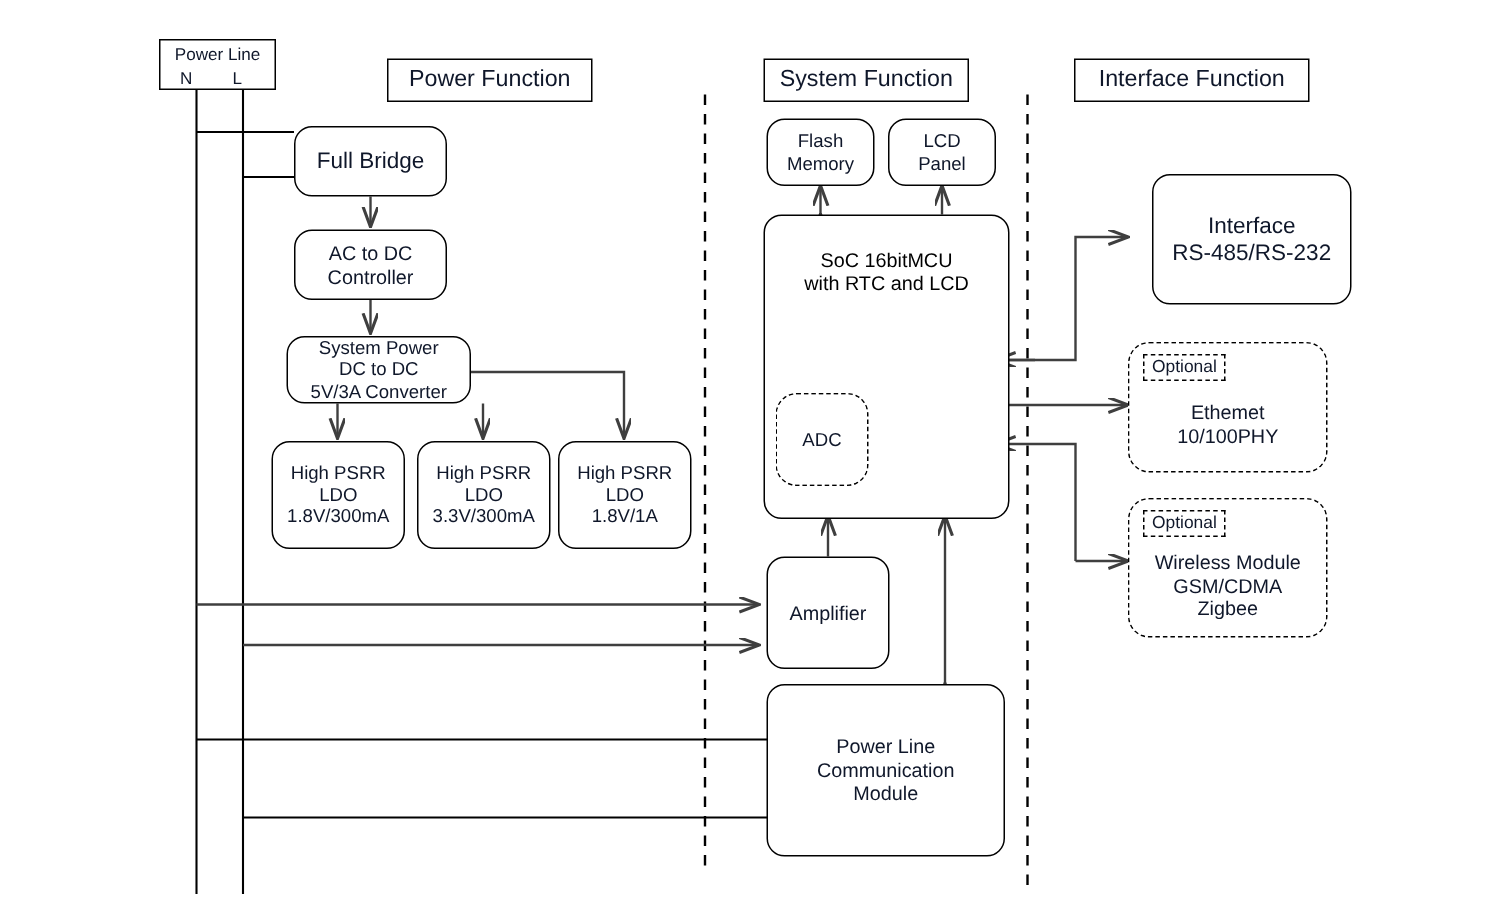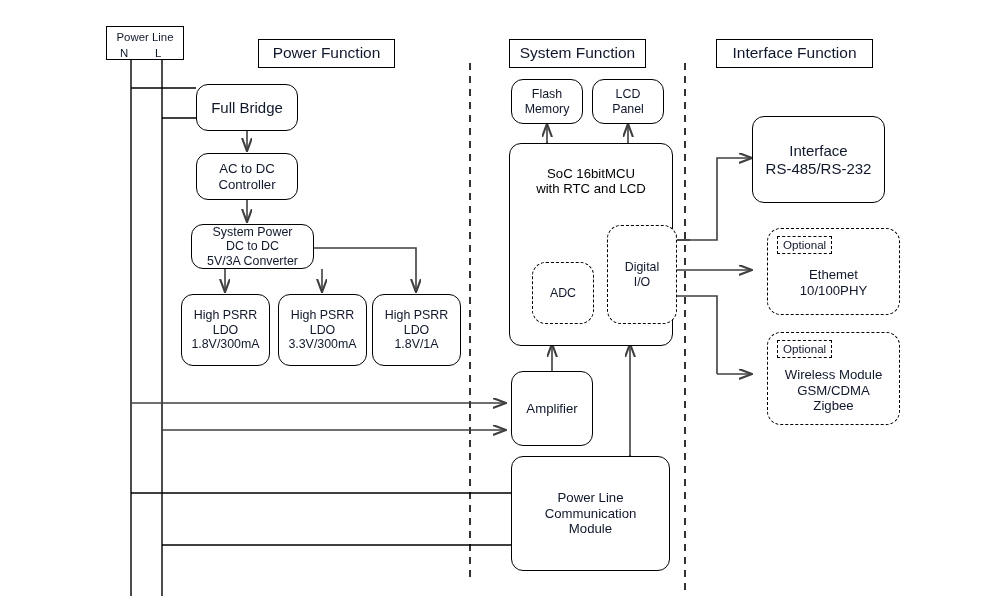--- a/index.html
+++ b/index.html
@@ -7,21 +7,21 @@
        font-family:"Liberation Sans","DejaVu Sans",sans-serif;}
   #stage{position:relative;width:1000px;height:600px;background:#fff;}
   svg#canvas{position:absolute;left:0;top:0;width:1000px;height:600px;}
   .wire{stroke:#3f3f3f;stroke-width:1.6;fill:none;}
   .wire-dark{stroke:#000;stroke-width:1.4;fill:none;}
   .sep{stroke:#000;stroke-width:1.6;fill:none;stroke-dasharray:7 6;}
   .bx{position:absolute;box-sizing:border-box;display:flex;align-items:center;
       justify-content:center;text-align:center;color:#0f172a;background:#fff;
       line-height:1.18;}
   .rbox{border:1.6px solid #000;border-radius:12px;}
-  .dbox{border:1.8px dashed #000;border-radius:14px;margin-left:15px;}
+  .dbox{border:1.8px dashed #000;border-radius:14px;}
   .hbox{border:1.3px solid #000;border-radius:0;}
   .dsmall{border:1.5px dashed #000;border-radius:0;background:#fff;}
   .plain{border:1.3px solid #000;border-radius:0;}
   .hdr{font-size:15.5px;}
   .t13{font-size:13.2px;}
   .t12{font-size:12.4px;}
   .t15{font-size:15px;}
   .pl-title{position:absolute;left:0;right:0;top:4px;font-size:11.4px;text-align:center;}
   .pl-n{position:absolute;left:13px;top:20px;font-size:11.4px;}
   .pl-l{position:absolute;left:48px;top:20px;font-size:11.4px;}
@@ -152,39 +152,33 @@
   </div>
 
   <div class="rbox" style="position:absolute;left:509px;top:143px;width:162px;height:201px;background:#fff;">
     <div class="inner-label t13" style="top:22px;">
       <div>SoC 16bitMCU</div>
       <div>with RTC and LCD</div>
     </div>
 
     <div class="bx dbox t12" style="left:7px;top:118px;width:62px;height:62px;">ADC</div>
 
-    <div class="bx dbox t12" style="left:82px;top:81px;width:70px;height:99px;">
-      <div>
-        <div>Digital</div>
-        <div>I/O</div>
-      </div>
-    </div>
   </div>
 
   <div class="bx rbox t13" style="left:511px;top:371px;width:82px;height:75px;">Amplifier</div>
 
   <div class="bx rbox t13" style="left:511px;top:456px;width:159px;height:115px;">
     <div>
       <div>Power Line</div>
       <div>Communication</div>
       <div>Module</div>
     </div>
   </div>
 
-  <div class="bx rbox t15" style="left:752px;top:116px;width:133px;height:87px;">
+  <div class="bx rbox t15" style="left:768px;top:116px;width:133px;height:87px;">
     <div>
       <div>Interface</div>
       <div>RS-485/RS-232</div>
     </div>
   </div>
 
   <div class="bx dbox t13" style="left:752px;top:228px;width:133px;height:87px;">
     <div class="dsmall opt" style="left:9px;top:7px;">Optional</div>
     <div style="margin-top:22px;">
       <div>Ethemet</div>

